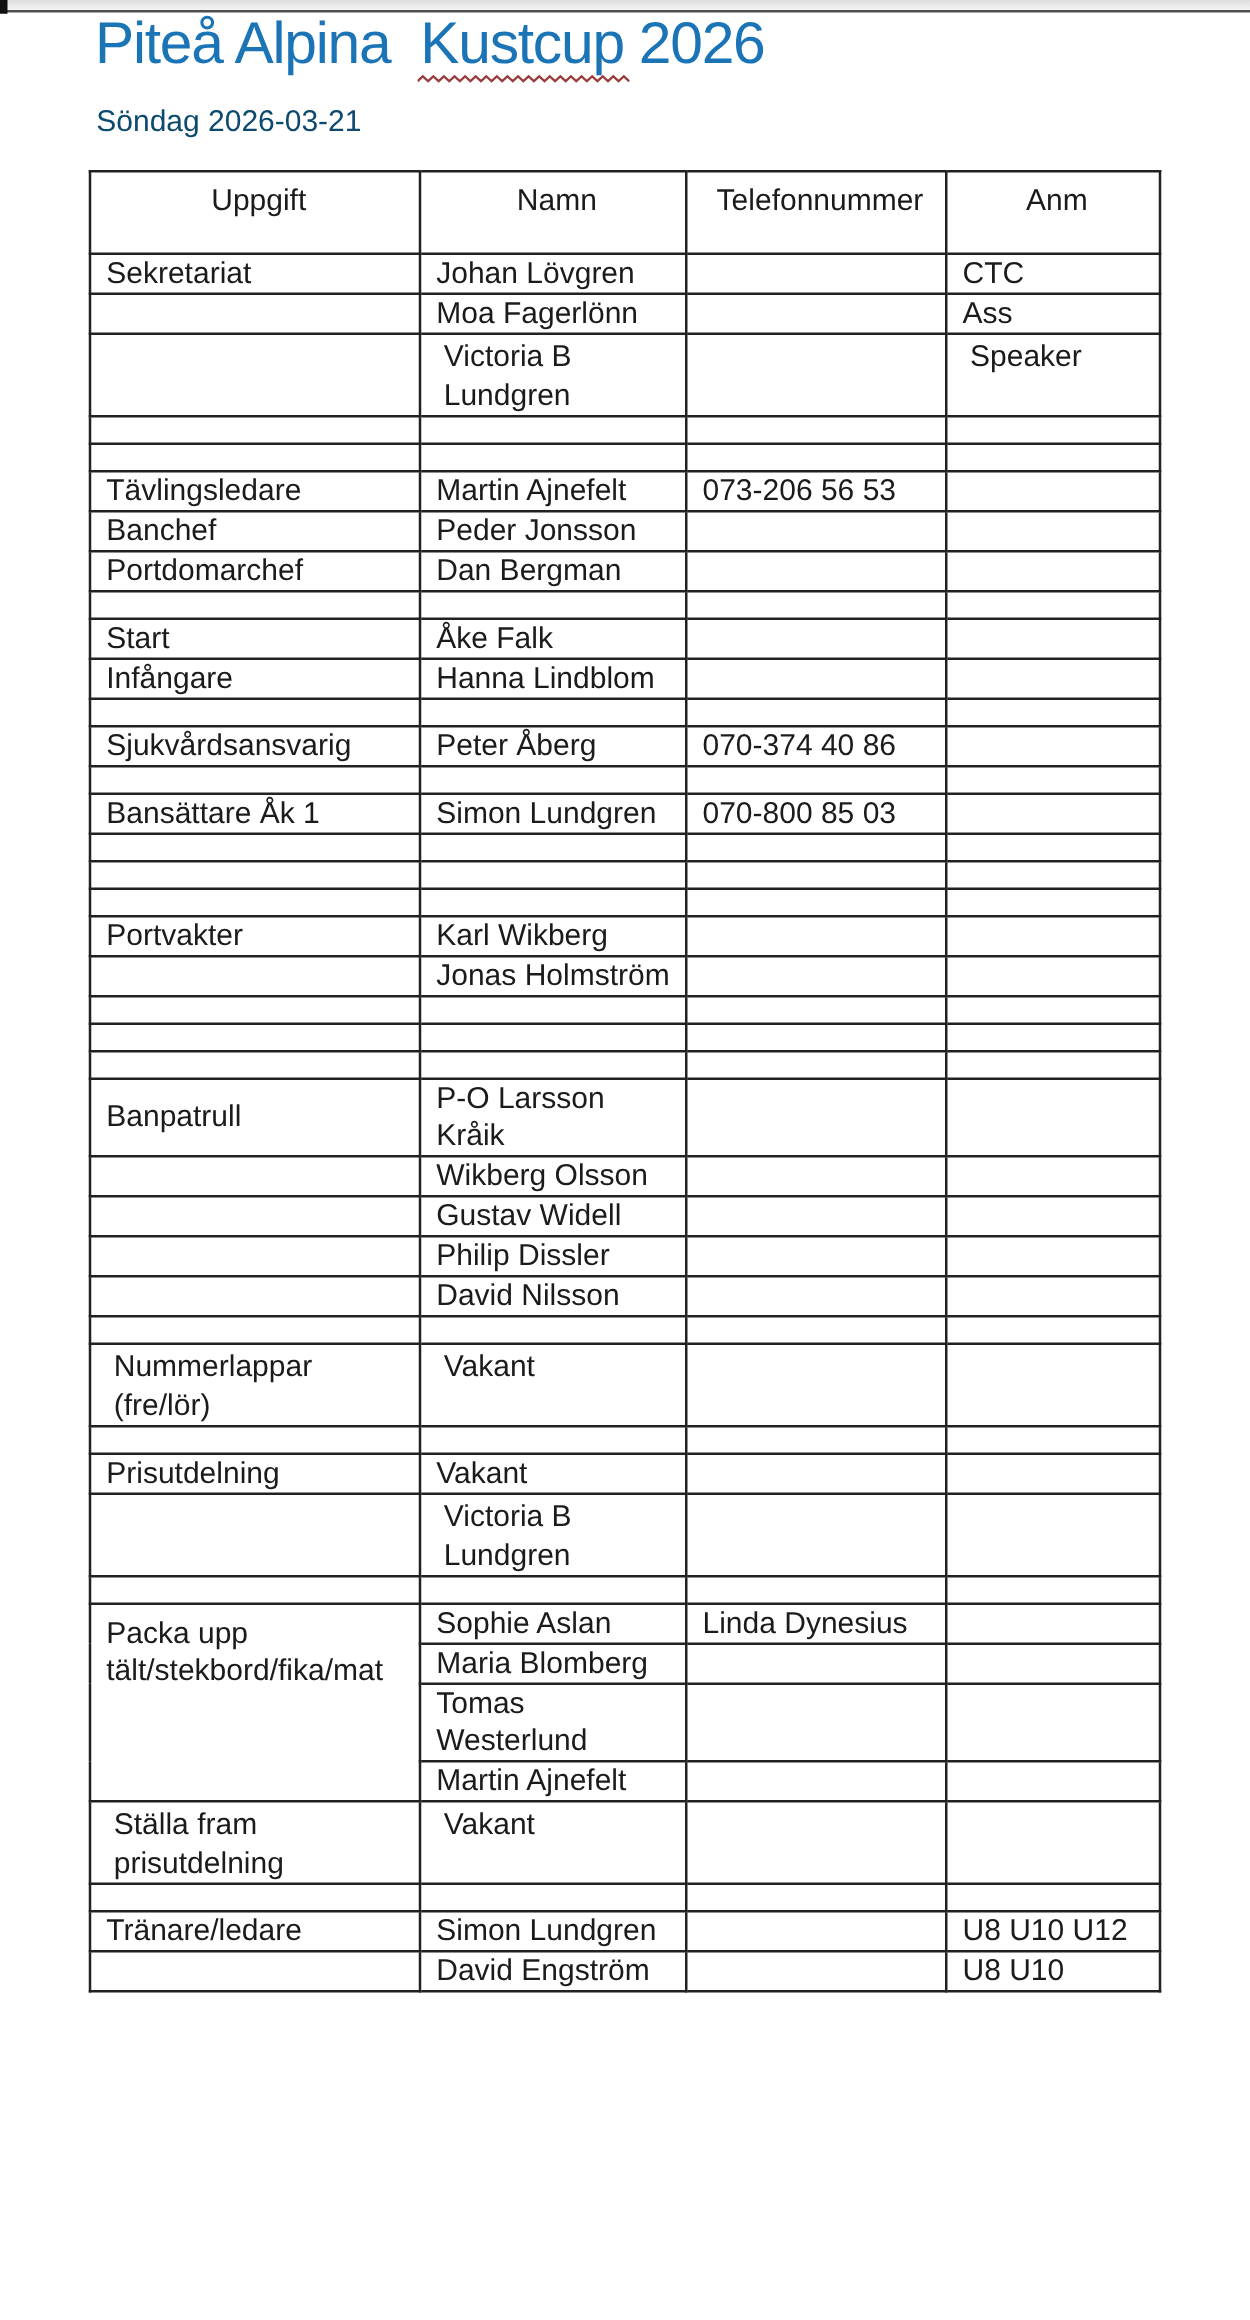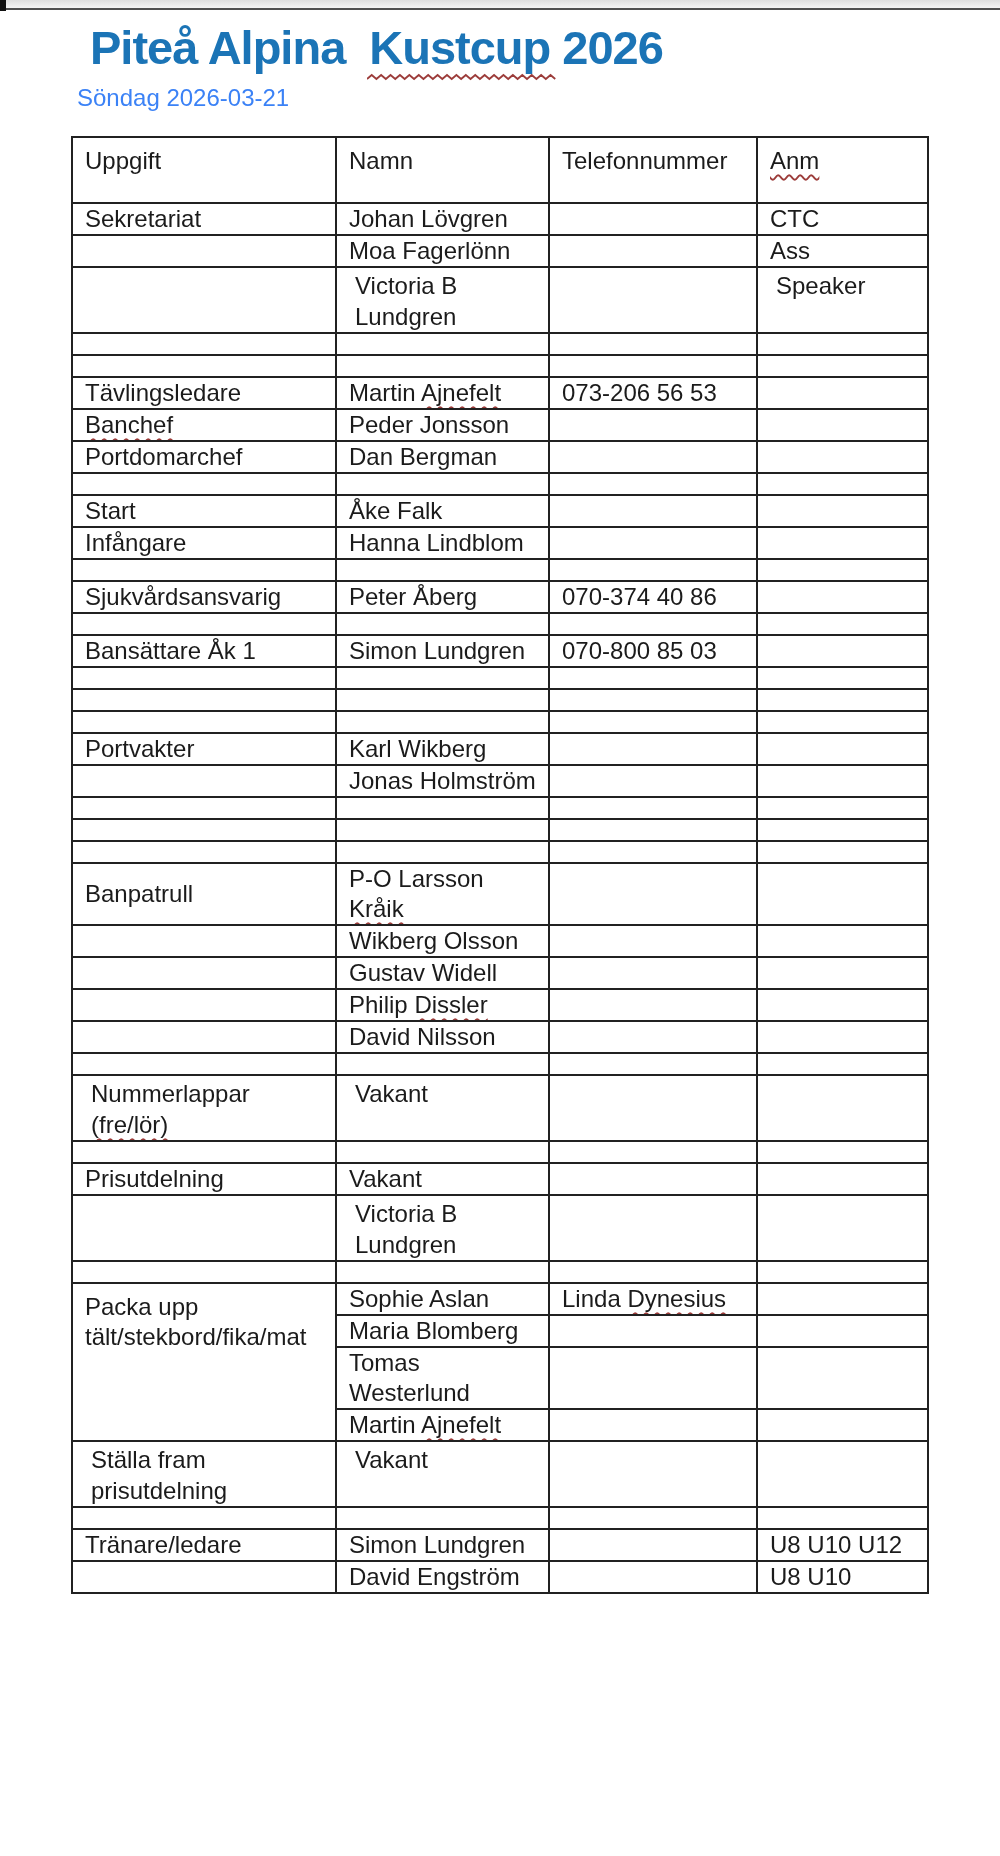--- a/index.html
+++ b/index.html
@@ -19,54 +19,53 @@
   }
   .topbar{
     position:absolute;top:0;left:0;width:1000px;height:8px;
     background:linear-gradient(180deg,#dddddd,#f4f4f4);
     border-bottom:2px solid #4f4f4f;
   }
   .corner-mark{
     position:absolute;top:0;left:0;width:6px;height:11px;background:#101010;
   }
   .doc-title{
-    position:absolute;top:6px;left:76px;margin:14px;
-    font-size:47px;line-height:56px;font-weight:700;
+    position:absolute;top:6px;left:76px;margin:0;
+    font-size:47px;line-height:56px;font-weight:400;
     letter-spacing:-1px;white-space:nowrap;
     color:var(--title-blue);
   }
   .title-flagged{position:relative;display:inline-block;margin-left:24px;}
   .title-flagged svg{position:absolute;left:-2px;bottom:-5px;width:104%;height:8px;}
   .title-year{margin-left:12px;}
   .doc-date{
     position:absolute;top:84px;left:77px;
-    font-size:24px;line-height:28px;color:#3b82f6;
+    font-size:24px;line-height:28px;color:#0c4a6e;
   }
   table.roster{
     position:absolute;top:136px;left:71px;width:856px;
     border-collapse:collapse;table-layout:fixed;
   }
   .roster th,.roster td{
     border:2px solid var(--border-dark);
     padding:0 6px 0 12px;
     font-size:24px;font-weight:400;text-align:left;
     vertical-align:middle;overflow:hidden;
   }
   .roster thead tr{height:66px;}
-  .roster thead th{vertical-align:top;padding-top:9px;line-height:27px;}
+  .roster thead th{vertical-align:top;padding-top:9px;line-height:27px;text-align:center;}
   tr.h-n{height:22px;}
   tr.h-t{height:66px;}
   tr.h-t td{vertical-align:top;padding-top:2px;padding-left:18px;}
   td .ln{line-height:31px;}
   tr.h-n td .ln{line-height:30px;}
   td.vtop{vertical-align:top;padding-top:8px;}
   td.vtop .ln{line-height:35px;}
   td.indent{padding-left:20px;}
   .sq{
-    text-decoration:underline;
     text-decoration-style:wavy;
     text-decoration-color:var(--squiggle-red);
     text-decoration-thickness:1.5px;
     text-underline-offset:5px;
   }
 </style>
 </head>
 <body>
 
 <div class="topbar">

